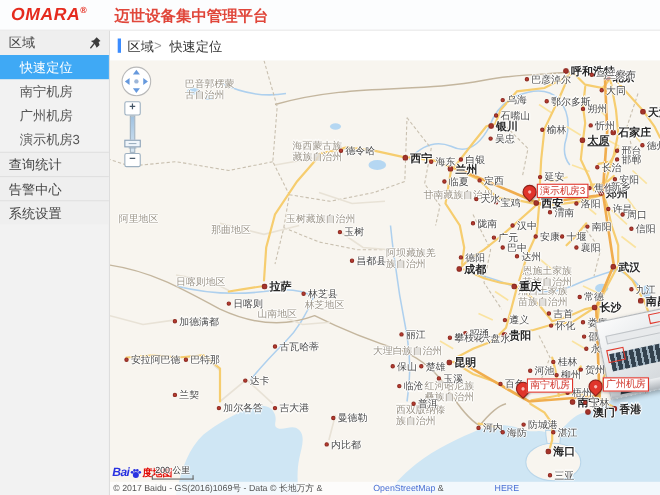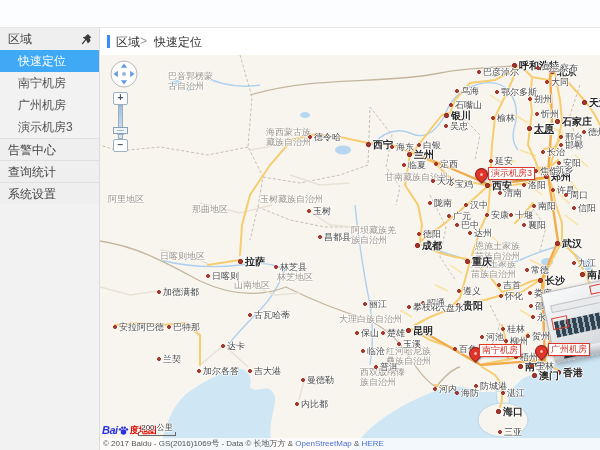--- a/index.html
+++ b/index.html
@@ -66,40 +66,42 @@
   .zoom-handle:after{content:"";position:absolute;left:3px;right:3px;top:2px;border-top:1px solid #9db0c0;border-bottom:1px solid #9db0c0;height:3px;}
 
   
   .bd-logo{position:absolute;left:2px;bottom:13px;z-index:11;display:flex;align-items:center;height:14px;cursor:pointer;}
   .bd-bai{font-size:11px;font-weight:bold;font-style:italic;color:#2932e1;letter-spacing:-.5px;}
   .bd-cn{font-size:9px;font-weight:bold;color:#e10601;margin-left:1px;}
   .scalebox{position:absolute;left:38px;bottom:14px;z-index:11;text-align:center;}
   .scale-label{font-size:8px;color:#333;line-height:9px;text-shadow:1px 0 0 #fff,-1px 0 0 #fff,0 1px 0 #fff,0 -1px 0 #fff;}
   .scale-bar{width:38px;height:4px;border-left:1px solid #666;border-right:1px solid #666;border-bottom:1px solid #666;}
   .attrib{position:absolute;left:0;right:0;bottom:0;height:12px;z-index:11;background:rgba(255,255,255,.72);font-size:8px;color:#555;line-height:12px;padding-left:3px;white-space:nowrap;}
-  .attrib a{color:#4a6fd4;text-decoration:none;cursor:pointer;}
+  .attrib a{color:#4a6fd4;text-decoration:none;cursor:pointer;margin-left:44px;}
 </style>
 </head>
 <body>
 
 <div id="app">
 
   <div class="topbar">
+    <span class="logo"><span>OMARA</span><sup>®</sup></span>
+    <span class="brand-title">迈世设备集中管理平台</span>
   </div>
 
   <div class="sidebar">
       <div class="side-item lvl0"><span>区域</span><span class="pin-ico"><svg width="14" height="14" viewBox="0 0 16 16">
             <path d="M9 1 L13 5 L11 6 L12 9 L9 12 L7 8 L3 13 L2 12 L6 7 L3 5 L6 4 Z" fill="#3c3c3c"></path>
           </svg></span></div>
       <div class="side-item lvl1 sel"><span>快速定位</span></div>
       <div class="side-item lvl1"><span>南宁机房</span></div>
       <div class="side-item lvl1"><span>广州机房</span></div>
       <div class="side-item lvl1"><span>演示机房3</span></div>
+      <div class="side-item lvl0"><span>查询统计</span></div>
       <div class="side-item lvl0"><span>告警中心</span></div>
-      <div class="side-item lvl0"><span>查询统计</span></div>
       <div class="side-item lvl0"><span>系统设置</span></div>
     </div>
 
   <div class="crumb">
     <div class="crumb-accent"></div>
     <span class="crumb-txt crumb-root">区域</span>
     <span class="crumb-txt crumb-sep">&gt;</span>
     <span class="crumb-txt crumb-cur">快速定位</span>
   </div>
 

